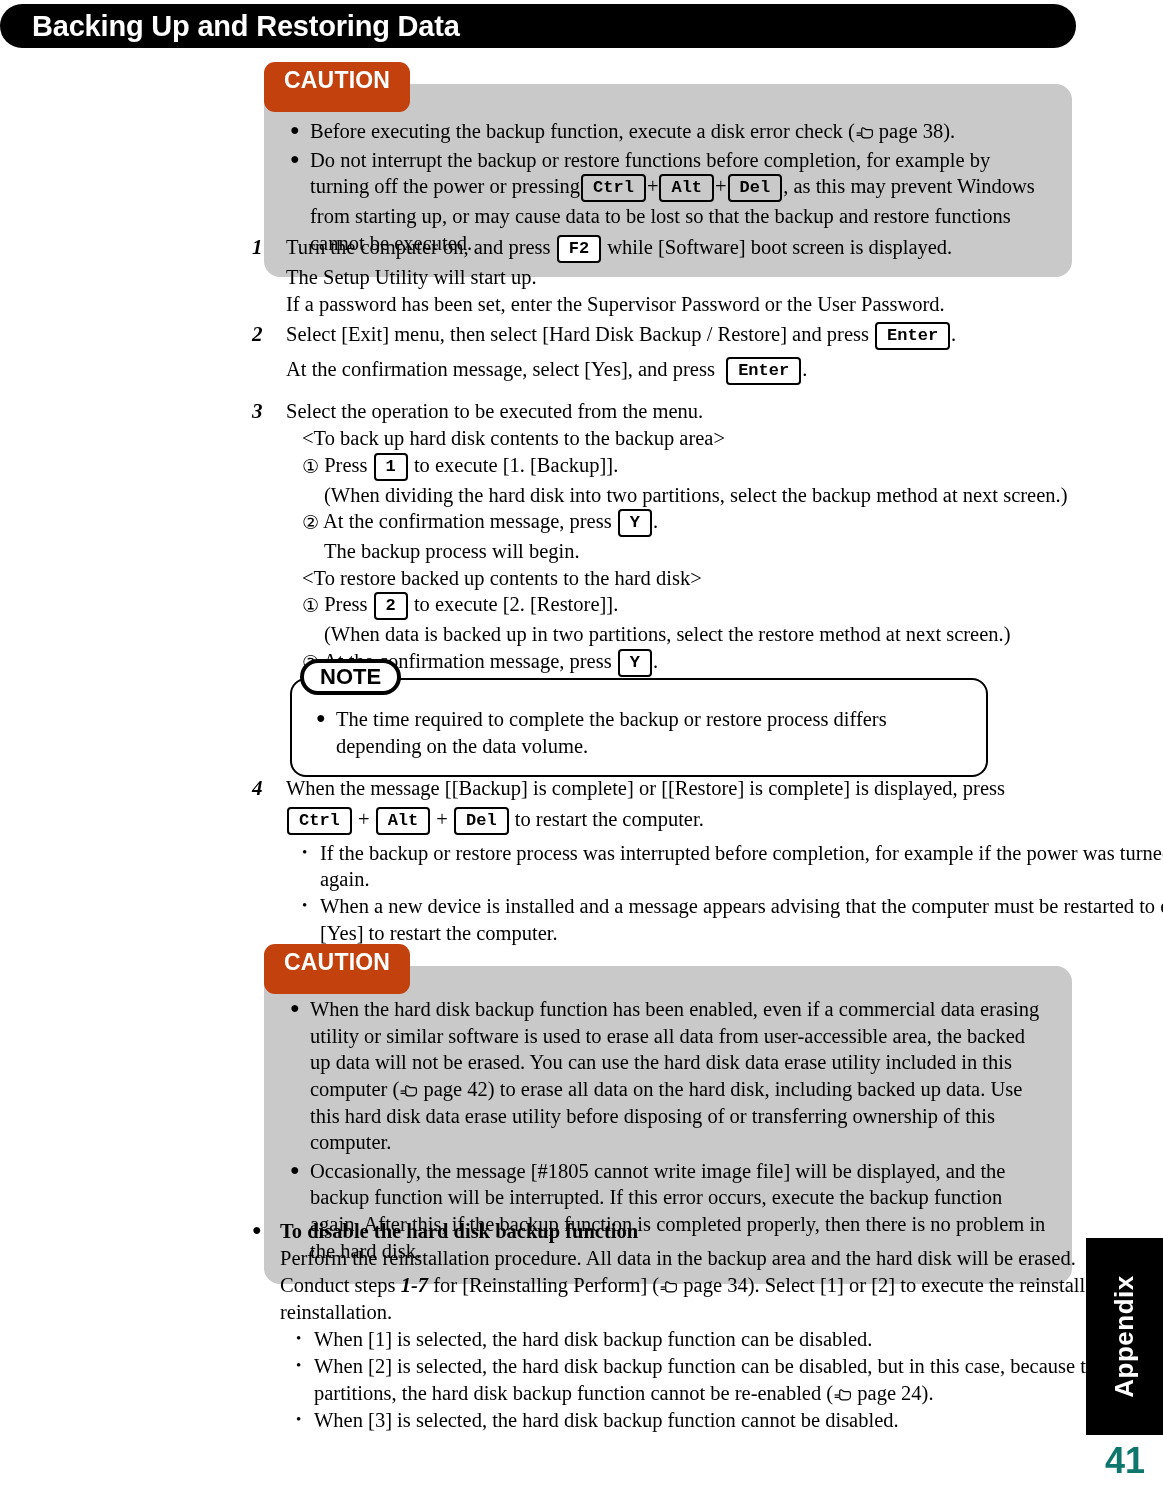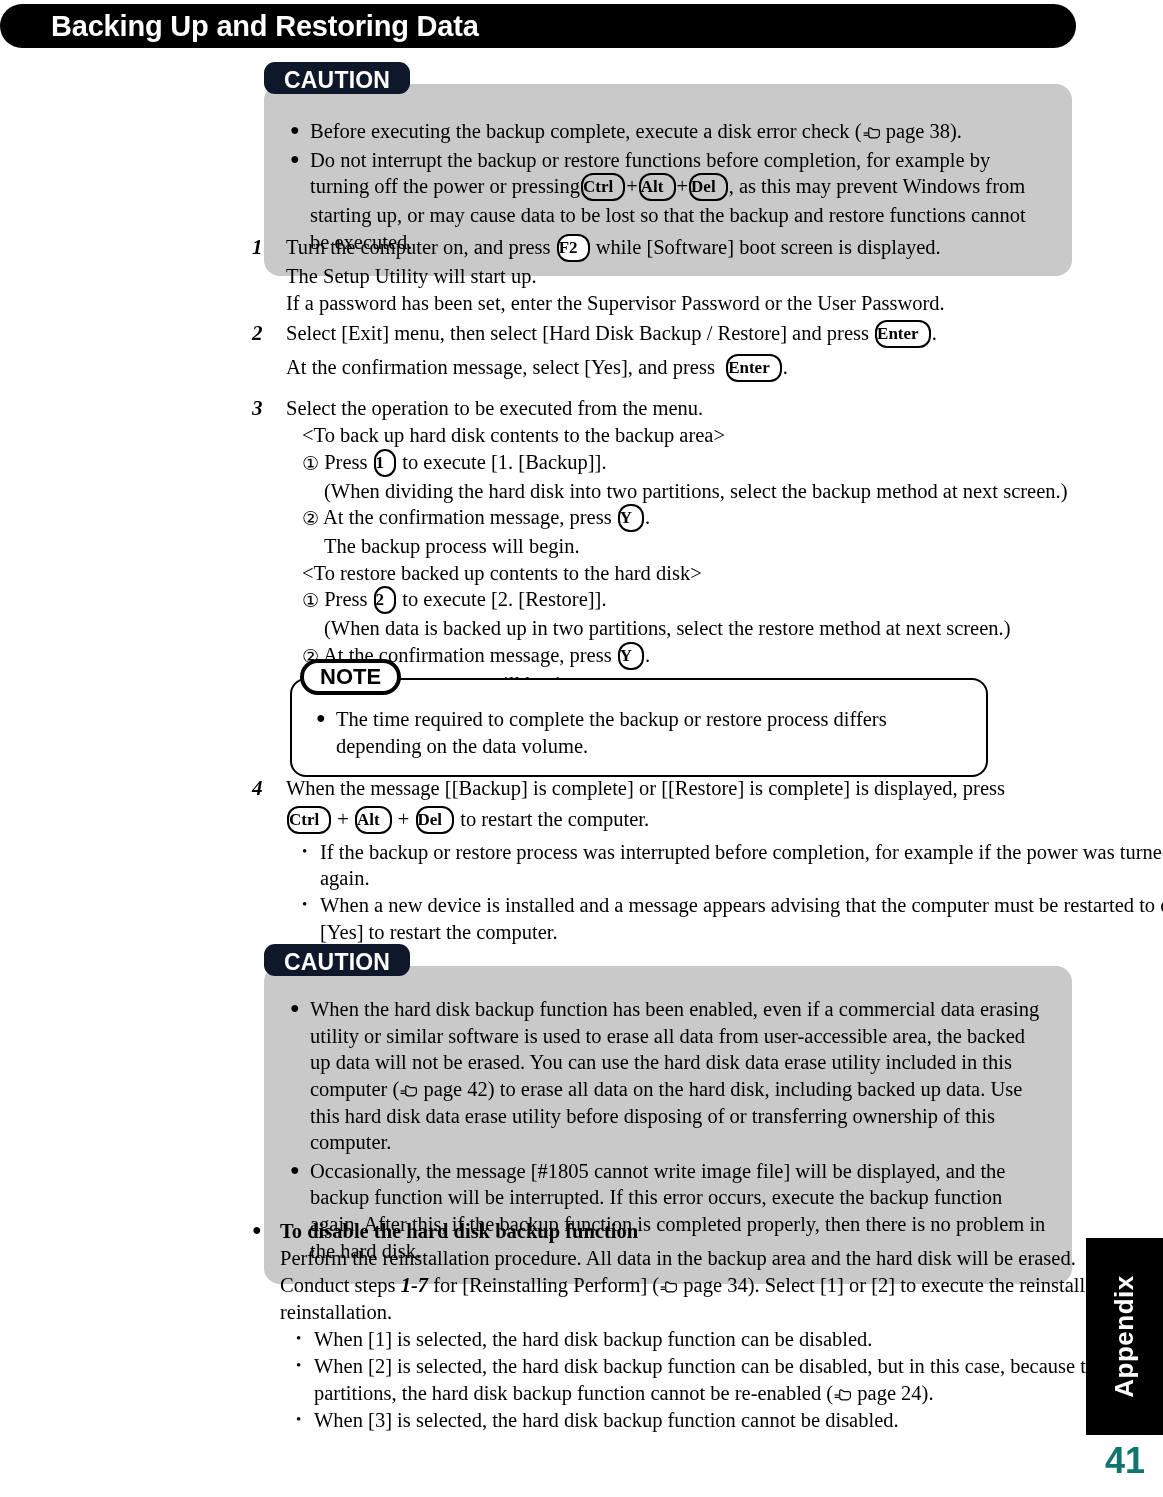--- a/index.html
+++ b/index.html
@@ -27,39 +27,39 @@
     border-radius: 22px;
     display: flex;
     align-items: center;
   }
   .page-header-title {
     font-family: "Liberation Sans", sans-serif;
     font-weight: bold;
     font-size: 29px;
     color: #ffffff;
     letter-spacing: -0.2px;
-    padding-left: 51px;
+    padding-left: 32px;
     white-space: nowrap;
   }
 
   
   .caution-wrap {
     position: relative;
     margin: 0 0 0 0;
   }
   .caution-label {
     position: absolute;
     left: 0;
     top: 0;
-    background: #0f172a;
+    background: #c2410c;
     color: #ffffff;
     font-family: "Liberation Sans", sans-serif;
     font-weight: bold;
     font-size: 23px;
-    padding: 5px 20px 0 20px;
+    padding: 5px 20px 18px 20px;
     border-radius: 11px;
     z-index: 3;
     letter-spacing: 0.2px;
   }
   .caution-body {
     background: #c9c9c9;
     border-radius: 16px;
     padding: 34px 26px 18px 26px;
     margin-top: 22px;
   }
@@ -148,26 +148,26 @@
     font-family: "DejaVu Sans", sans-serif;
     line-height: 1;
     position: relative;
     top: 1px;
   }
 
   
   .key {
     display: inline-block;
     border: 2.5px solid #000000;
-    border-radius: 12px;
-    font-family: Liberation Serif, serif;
+    border-radius: 4px;
+    font-family: Liberation Mono, monospace;
     font-weight: bold;
     font-size: 17px;
     line-height: 1;
-    padding: 3px 10px 4px 0;
+    padding: 3px 10px 4px 10px;
     margin: 0 1px;
     position: relative;
     top: -1px;
     background: #ffffff;
     white-space: nowrap;
   }
   .key.on-gray { background: transparent; }
 
   
   .hand {
@@ -230,21 +230,21 @@
   <div class="page-header-title">Backing Up and Restoring Data</div>
 </div>
 
 <div class="caution-wrap" style="position:absolute; left:264px; top:62px; width:808px;">
   <div class="caution-label">CAUTION</div>
   <div class="caution-body blk">
 
     <div class="bullet-row">
       <div class="bullet-dot">●</div>
       <div class="bullet-text">
-        <span>Before executing the backup complete, execute a disk error check (</span><span class="hand"><svg viewBox="0 0 24 17" width="19" height="14">
+        <span>Before executing the backup function, execute a disk error check (</span><span class="hand"><svg viewBox="0 0 24 17" width="19" height="14">
               <g fill="none" stroke="#000" stroke-width="1.5">
                 <path d="M2 8.5 L8 8.5"></path>
                 <path d="M2 11.5 L7.5 11.5"></path>
                 <path d="M8.5 3.5 C8.5 2.3 9.8 1.6 10.8 2.2 L14 4.2 L19.5 4.2 C21 4.2 22 5.3 22 6.6 L22 10 C22 12.6 19.8 14.6 17.2 14.6 L12 14.6 C10 14.6 8.5 13.1 8.5 11.2 Z"></path>
               </g>
             </svg></span><span> page 38).</span>
       </div>
     </div>
 
     <div class="bullet-row">

